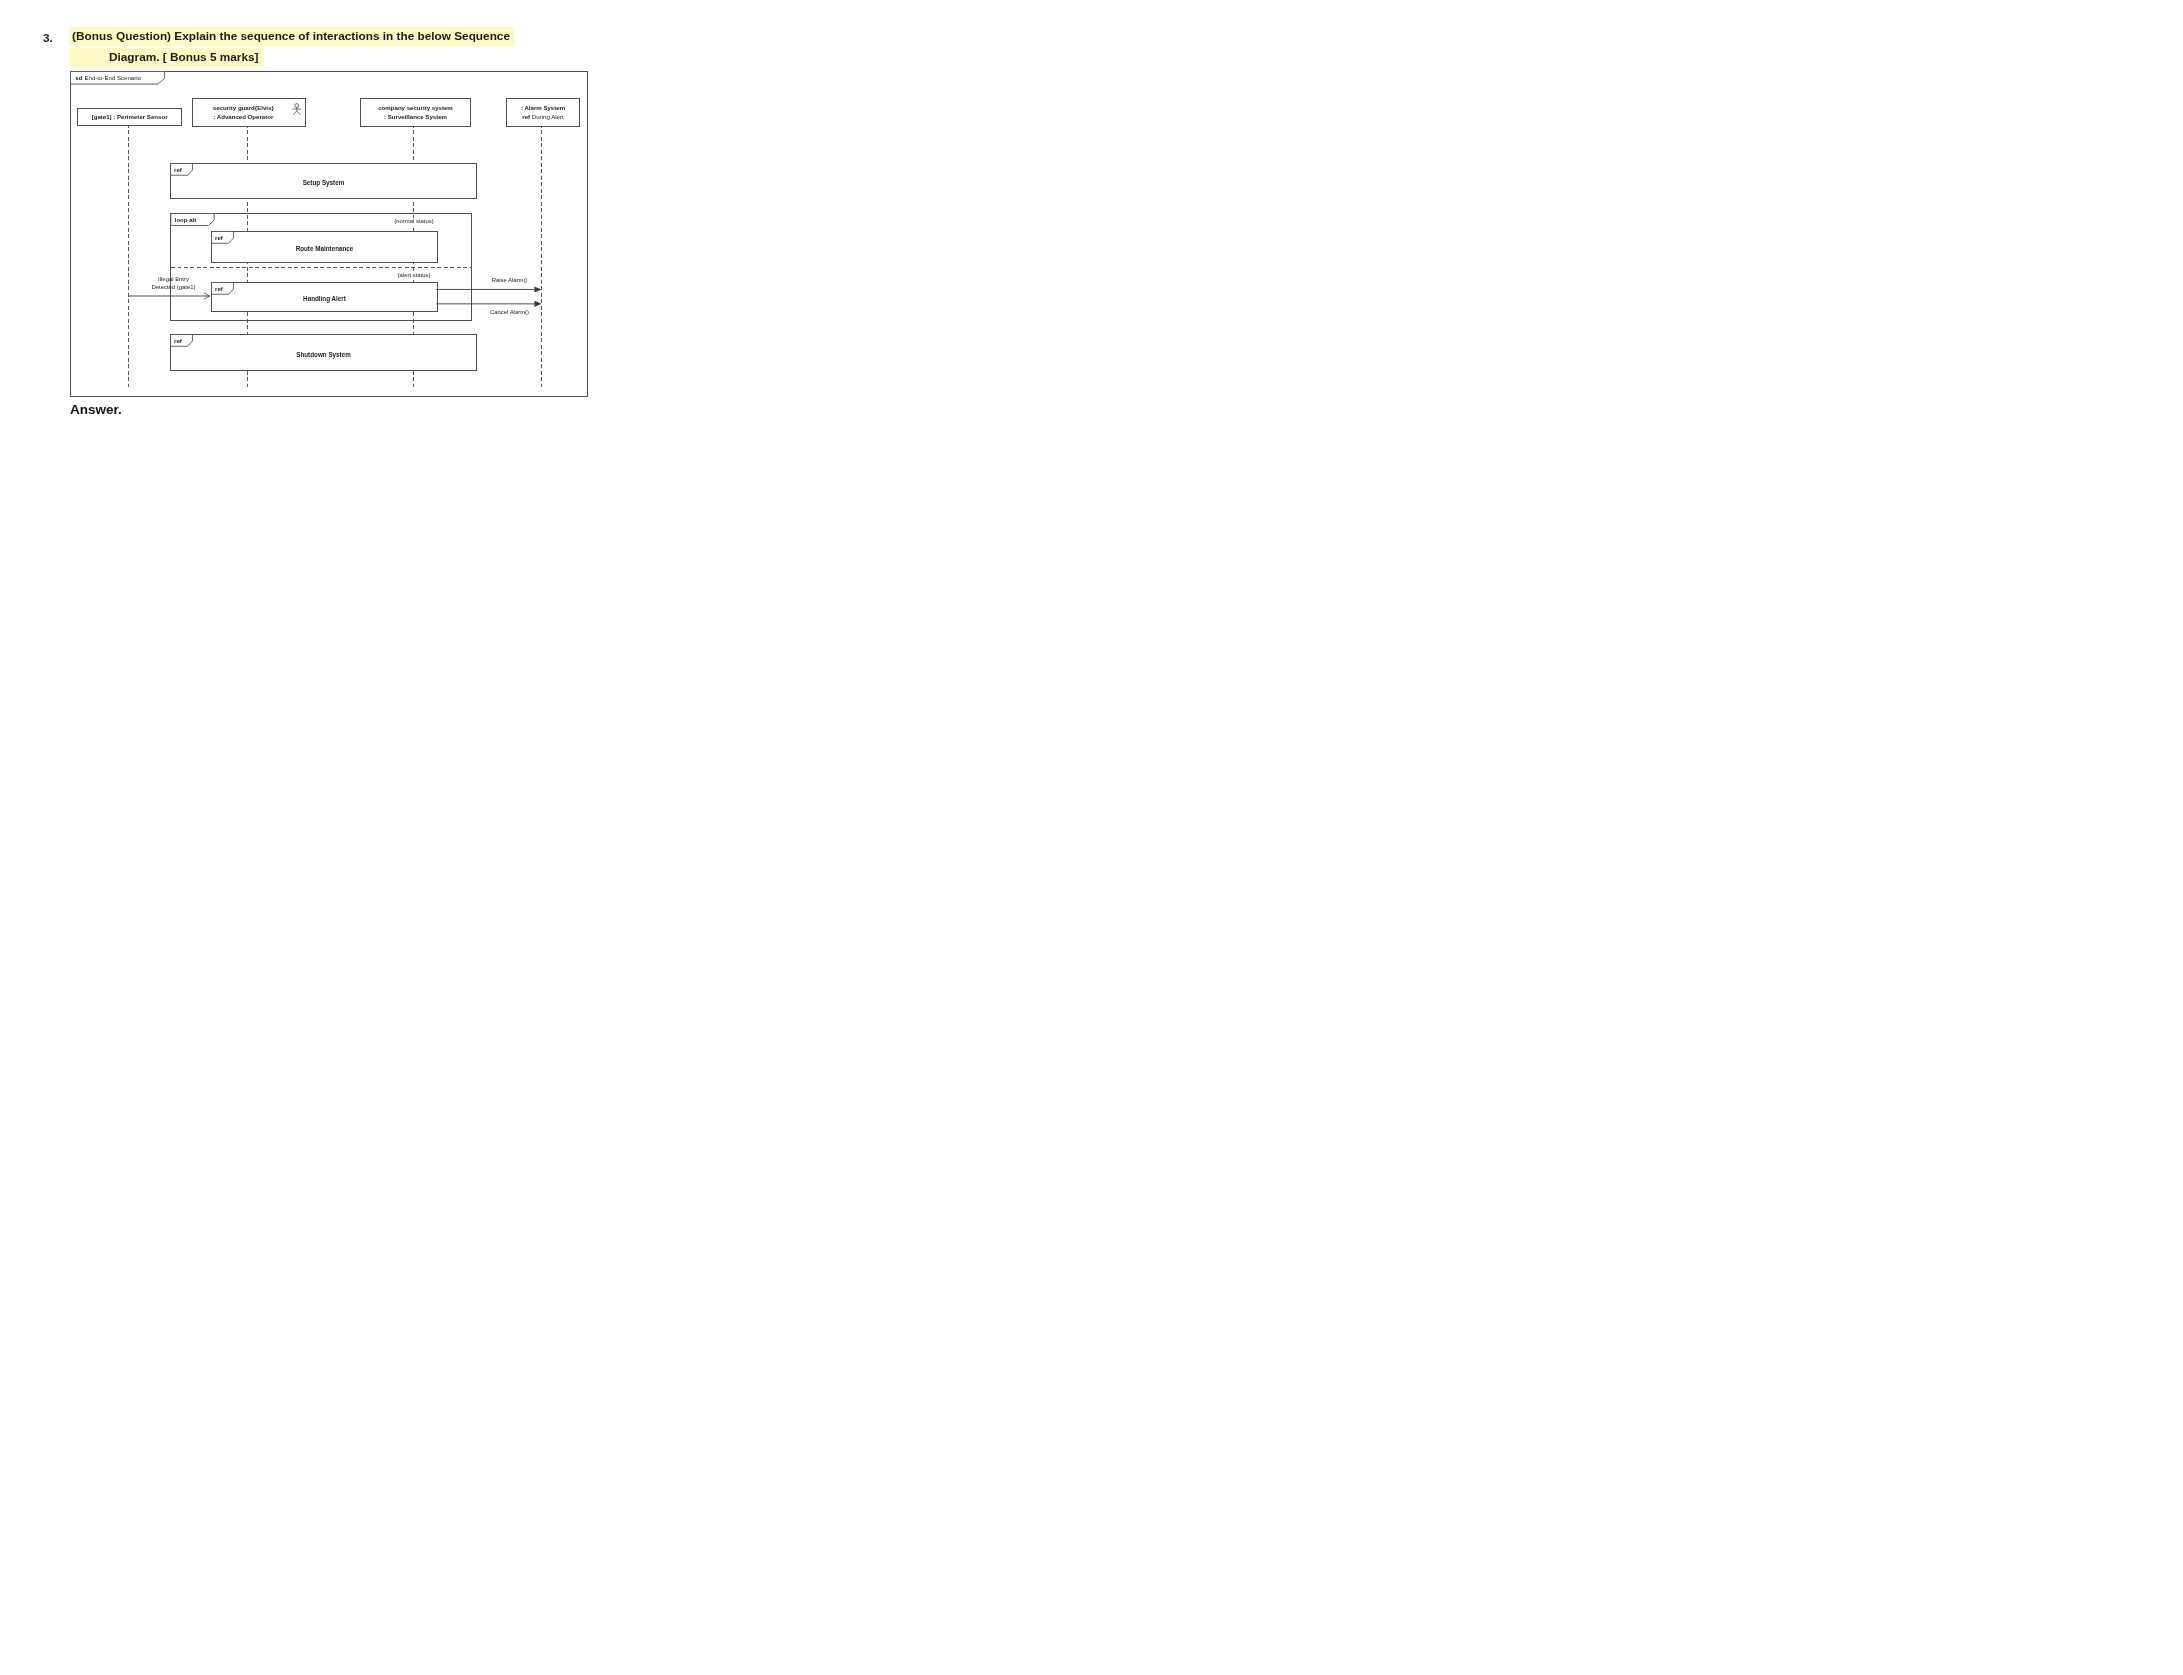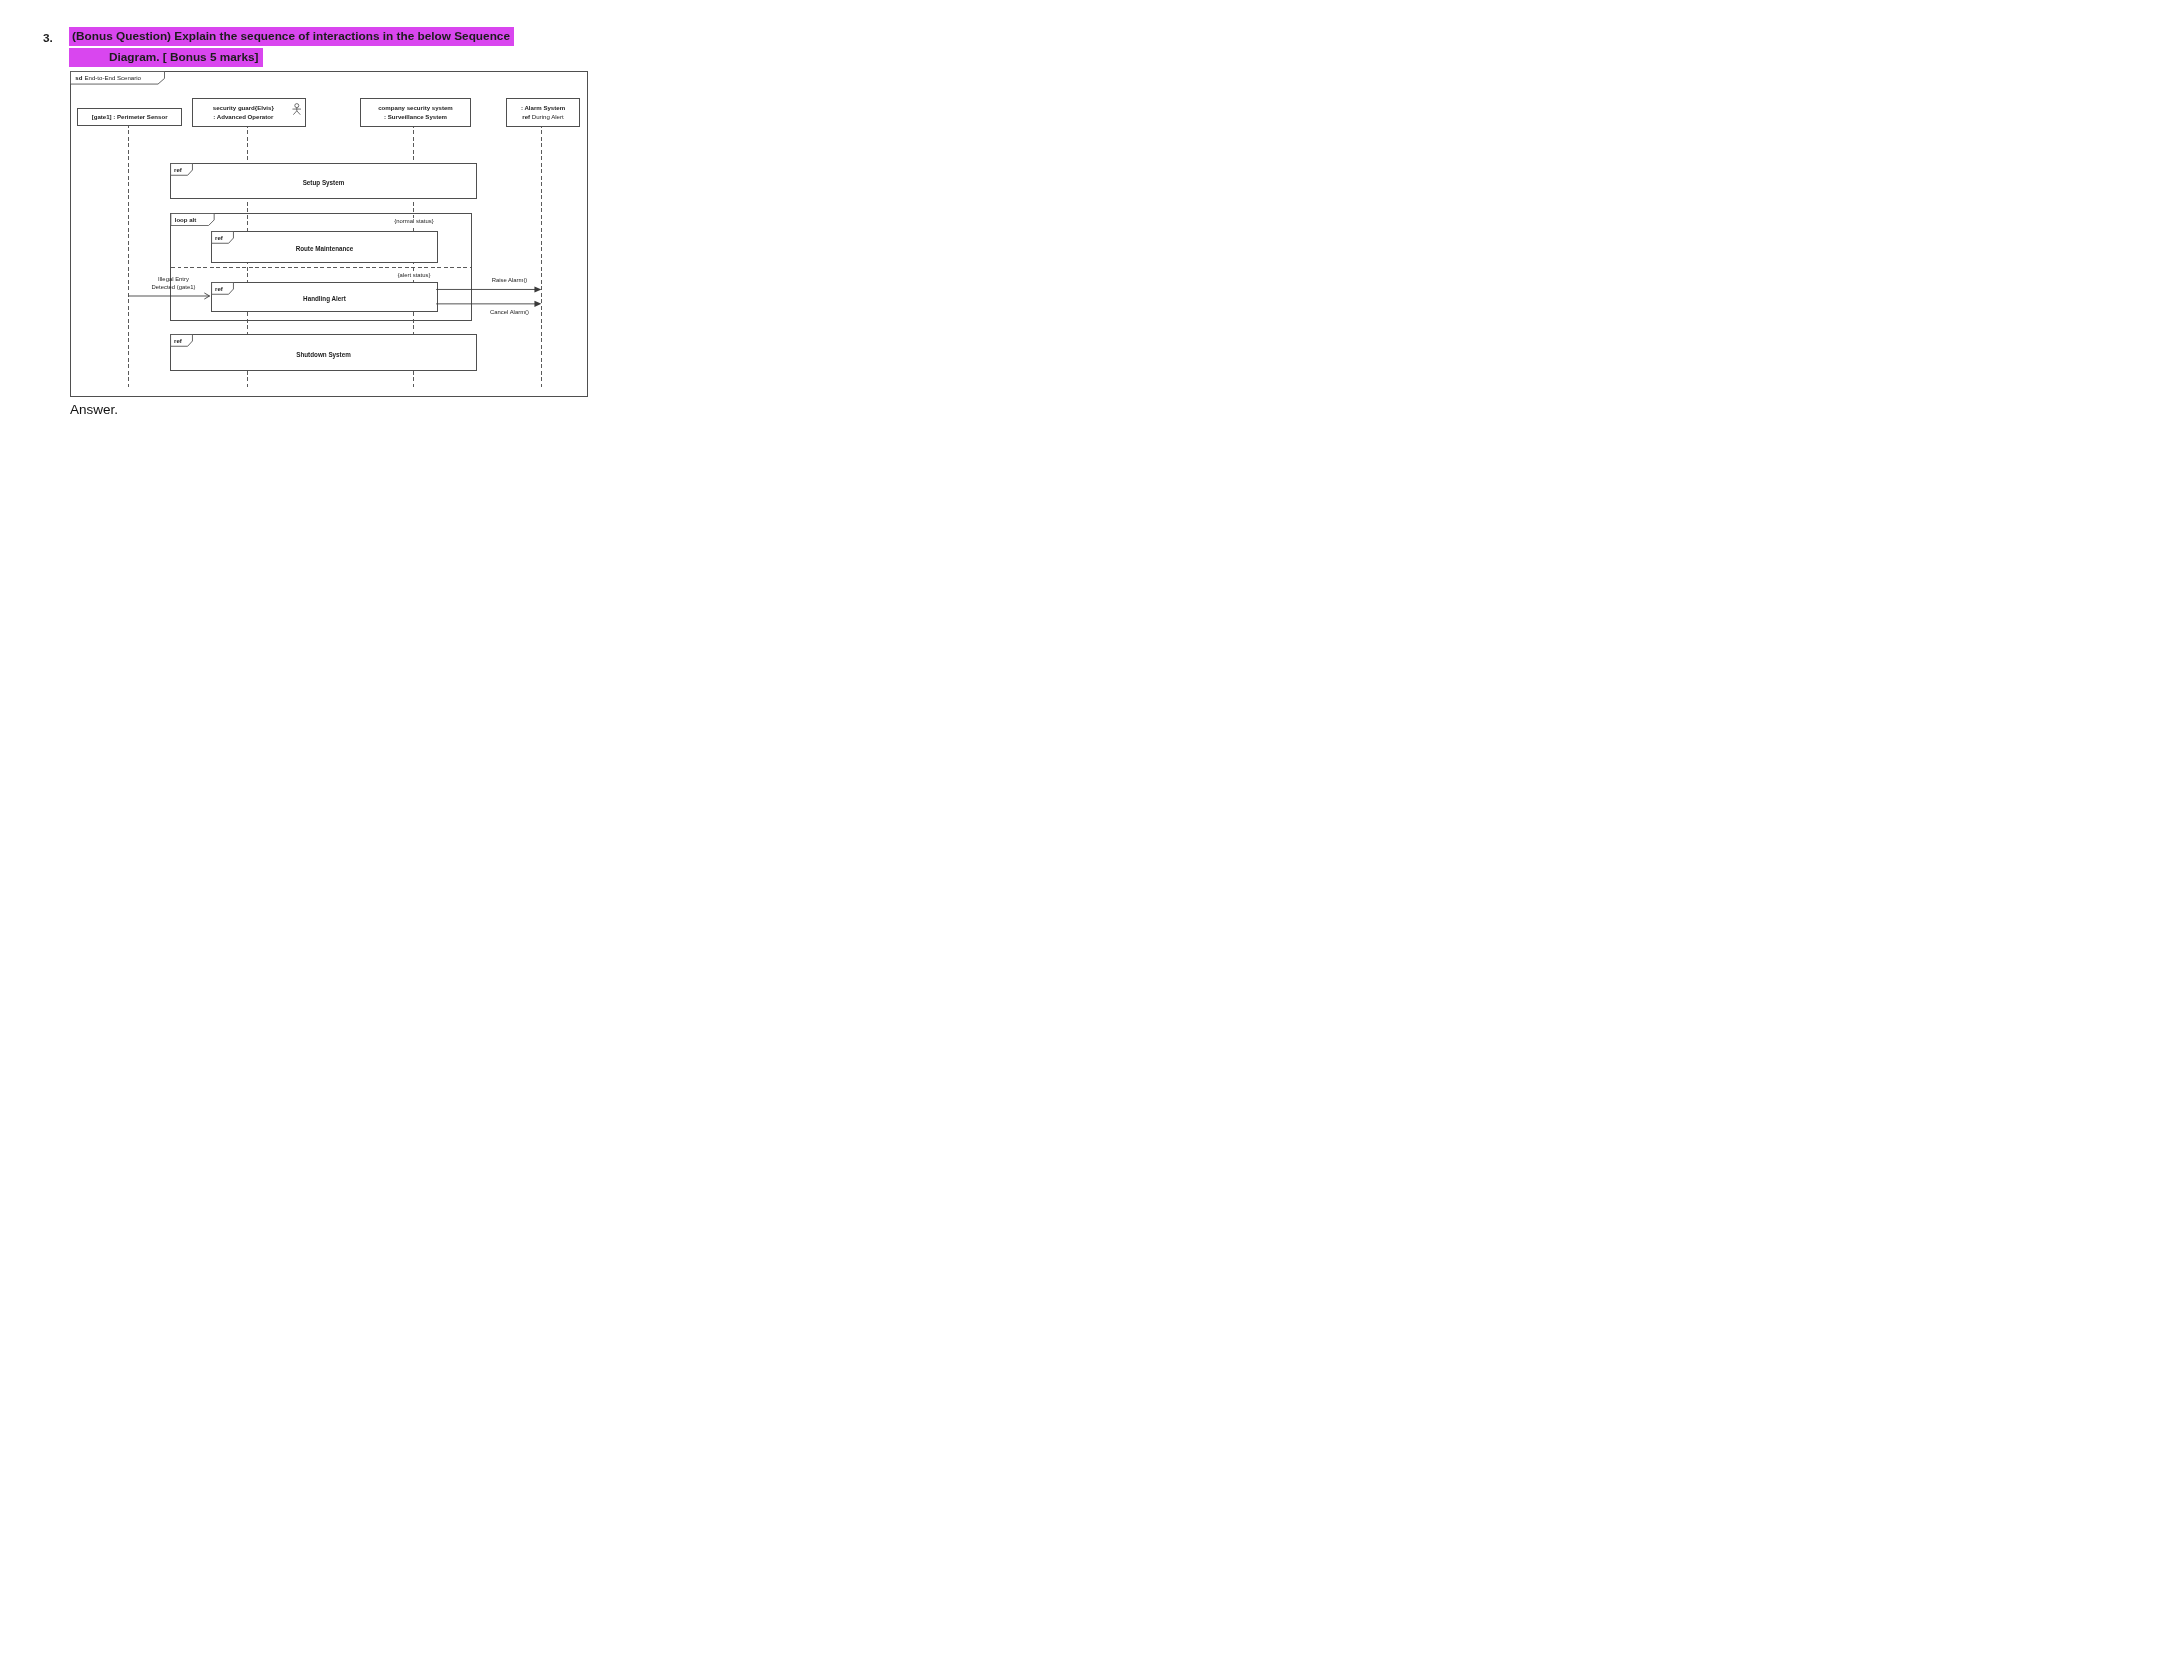--- a/index.html
+++ b/index.html
@@ -11,21 +11,21 @@
     color:#1c1c1c;
     overflow:hidden;
   }
   
   .q-number{
     position:absolute;left:43px;top:31px;
     font-size:11.8px;font-weight:700;
   }
   .q-line{
     position:absolute;left:69px;
-    background:#d946ef;
+    background:#fef9c3;
     font-size:11.8px;font-weight:700;
     padding:2.2px 4.4px 3.1px 3.1px;
     white-space:nowrap;
   }
   .q-line1{top:27px;}
   .q-line2{top:48px;padding-left:40px;}
   
   .frame{
     position:absolute;left:70px;top:71px;
     width:516px;height:324px;
@@ -86,21 +86,21 @@
   }
   .msg-label{
     position:absolute;text-align:center;
     font-size:5.9px;font-weight:400;
     line-height:7.9px;z-index:5;
   }
   .arrows{position:absolute;left:0;top:0;z-index:4;pointer-events:none;}
   
   .answer{
     position:absolute;left:70px;top:402px;
-    font-size:13.5px;font-weight:400;color:#111111;
+    font-size:13.5px;font-weight:700;color:#111111;
   }
 </style>
 </head>
 <body>
 
 <div class="page">
 
   <div class="q-number">3.</div>
   <div class="q-line q-line1">(Bonus Question) Explain the sequence of interactions in the below Sequence</div>
   <div class="q-line q-line2">Diagram. [ Bonus 5 marks]</div>

